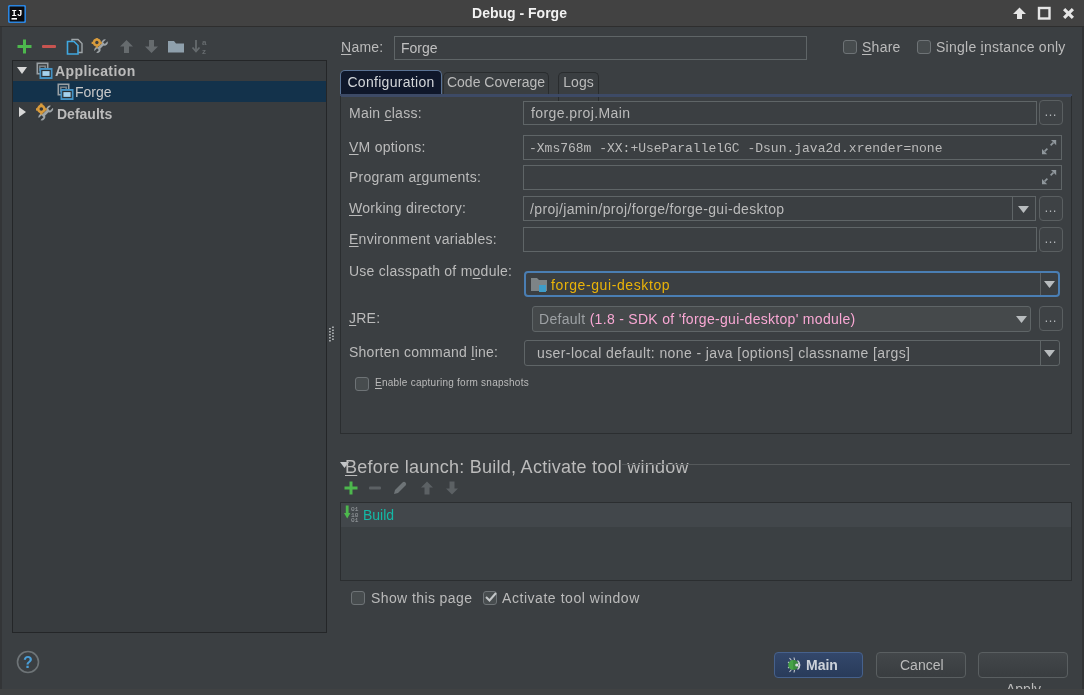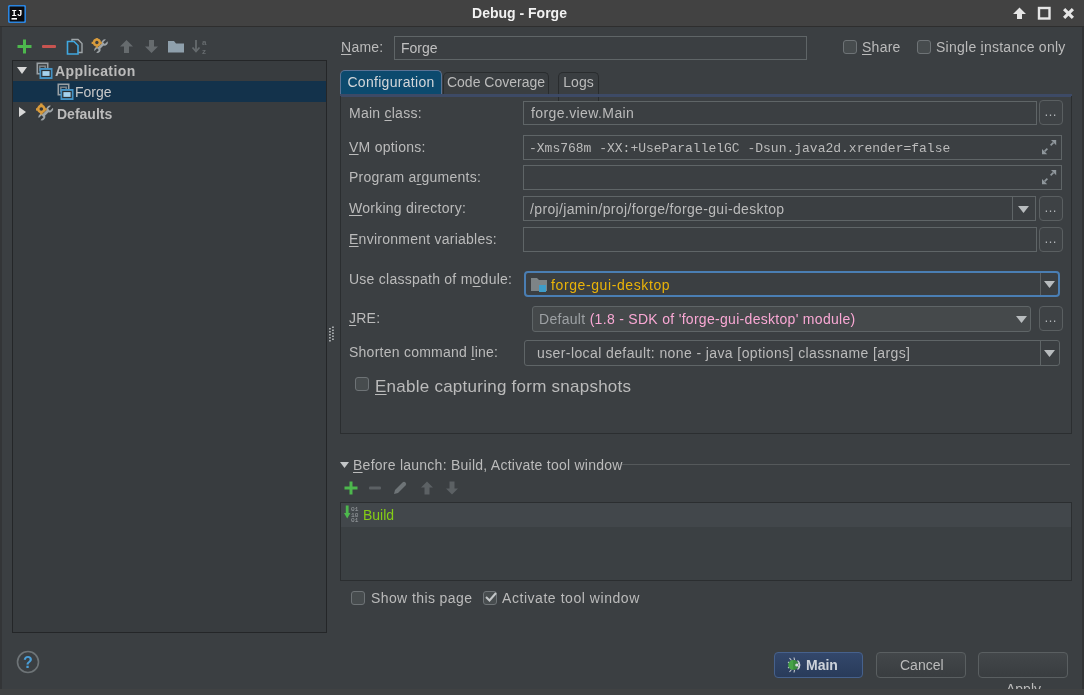--- a/index.html
+++ b/index.html
@@ -147,35 +147,35 @@
 </svg>
 
 <label class="f" style="left:341px;top:39px"><u>N</u>ame:</label>
 <div class="field" style="left:394px;top:36px;width:413px;height:24px;"></div>
 <span class="abs" style="left:401px;top:40px;color:#c0c0c0">Forge</span>
 <div class="cb" style="left:843px;top:40px"></div>
 <label class="f" style="left:862px;top:39px"><u>S</u>hare</label>
 <div class="cb" style="left:917px;top:40px"></div>
 <label class="f" style="left:936px;top:39px">Single <u>i</u>nstance only</label>
 
-<div class="tab" style="left:340px;top:70px;width:102px;height:24px;padding-top:3px;background:#0c4a6e;border-color:#5a7294;color:#d4d7da;letter-spacing:0.3px">Configuration</div>
+<div class="tab" style="left:340px;top:70px;width:102px;height:24px;padding-top:3px;background:#0f172a;border-color:#5a7294;color:#d4d7da;letter-spacing:0.3px">Configuration</div>
 <div class="tab" style="left:443px;top:72px;width:106px;height:22px;padding-top:1px;">Code Coverage</div>
 <div class="tab" style="left:558px;top:72px;width:41px;height:30px;padding-top:1px;">Logs</div>
 <div class="abs" style="left:340px;top:94px;width:732px;height:2.5px;background:#3d4a66;"></div>
 
 <div class="abs" style="left:340px;top:96px;width:732px;height:338px;border:1px solid #2b2e30;border-top:none;"></div>
 
 <label class="f" style="left:349px;top:105px">Main <u>c</u>lass:</label>
 <div class="field" style="left:523px;top:101px;width:514px;height:24px;"></div>
-<span class="abs" style="left:531px;top:105px;letter-spacing:0.4px">forge.view.Main</span>
+<span class="abs" style="left:531px;top:105px;letter-spacing:0.4px">forge.proj.Main</span>
 <div class="btn3" style="left:1039px;top:100px;">…</div>
 
 <label class="f" style="left:349px;top:139px"><u>V</u>M options:</label>
 <div class="field" style="left:523px;top:135px;width:539px;height:25px;"></div>
-<span class="abs mono" style="left:529px;top:141px">-Xms768m -XX:+UseParallelGC -Dsun.java2d.xrender=false</span>
+<span class="abs mono" style="left:529px;top:141px">-Xms768m -XX:+UseParallelGC -Dsun.java2d.xrender=none</span>
 <svg class="icon" style="left:1041px;top:139px" width="16" height="16">
     <g fill="#8f979c">
       <path d="M10 1 H15.2 V6.2 Z"></path>
       <path d="M1 10 V15.2 H6.2 Z"></path>
     </g>
     <g stroke="#8f979c" stroke-width="1.7">
       <path d="M12.4 3.6 L9.6 6.4"></path>
       <path d="M3.6 12.4 L6.4 9.6"></path>
     </g>
   </svg>
@@ -199,21 +199,21 @@
 <div class="abs" style="left:1012px;top:197px;width:23px;height:23px;border-left:1px solid #5f6567;"></div>
 <svg class="icon" style="left:1018px;top:206px" width="11" height="7">
     <path d="M0 0 H11 L5.5 7 Z" fill="#b8bcbe"></path>
   </svg>
 <div class="btn3" style="left:1039px;top:196px;">…</div>
 
 <label class="f" style="left:349px;top:231px"><u>E</u>nvironment variables:</label>
 <div class="field" style="left:523px;top:227px;width:514px;height:25px;"></div>
 <div class="btn3" style="left:1039px;top:227px;">…</div>
 
-<label class="f" style="left:349px;top:271px">Use classpath of m<u>o</u>dule:</label>
+<label class="f" style="left:349px;top:263px">Use classpath of m<u>o</u>dule:</label>
 <div class="field" style="left:524px;top:271px;width:536px;height:26px;border:2px solid #4a7eb3;border-radius:4px;"></div>
 <svg class="icon" style="left:531px;top:277px" width="16" height="15">
     <path d="M0 1 h6 l2 2 h8 v11 h-16 z" fill="#7d8487"></path>
     <rect x="8" y="8" width="7" height="7" fill="#3e9cc8"></rect>
   </svg>
 <span class="abs" style="left:551px;top:277px;color:#eab308;letter-spacing:0.6px">forge-gui-desktop</span>
 <div class="abs" style="left:1040px;top:273px;width:18px;height:22px;border-left:1px solid #5c6164;"></div>
 <svg class="icon" style="left:1044px;top:281px" width="11" height="7">
     <path d="M0 0 H11 L5.5 7 Z" fill="#b8bcbe"></path>
   </svg>
@@ -228,45 +228,45 @@
 
 <label class="f" style="left:349px;top:344px">Shorten command <u>l</u>ine:</label>
 <div class="field" style="left:524px;top:340px;width:536px;height:26px;border-radius:3px;"></div>
 <span class="abs" style="left:537px;top:345px;letter-spacing:0.4px">user-local default: none - java [options] classname [args]</span>
 <div class="abs" style="left:1040px;top:341px;width:19px;height:24px;border-left:1px solid #5f6567;"></div>
 <svg class="icon" style="left:1044px;top:350px" width="11" height="7">
     <path d="M0 0 H11 L5.5 7 Z" fill="#b8bcbe"></path>
   </svg>
 
 <div class="cb" style="left:355px;top:377px"></div>
-<label class="f" style="left:375px;top:377px;font-size:17px"><u>E</u>nable capturing form snapshots</label>
+<label class="f" style="left:375px;top:377px;font-size:10px"><u>E</u>nable capturing form snapshots</label>
 
 <svg class="icon" style="left:340px;top:461px" width="9" height="8">
     <path d="M0 1 L9 1 L4.5 7 Z" fill="#c3c6c8"></path>
   </svg>
-<label class="f" style="left:353px;top:457px;font-size:14px"><u>B</u>efore launch: Build, Activate tool window</label>
+<label class="f" style="left:345px;top:457px;font-size:18px"><u>B</u>efore launch: Build, Activate tool window</label>
 <div class="abs" style="left:622px;top:464px;width:448px;height:1px;background:#55595b;"></div>
 
 <svg class="icon" style="left:344px;top:481px" width="120" height="14" viewBox="0 0 120 14">
   <path d="M5.5 0.5 H8.5 V5.5 H13.5 V8.5 H8.5 V13.5 H5.5 V8.5 H0.5 V5.5 H5.5 Z" fill="#4db84d"></path>
   <rect x="25" y="5.5" width="12" height="3" rx="1" fill="#5c6164"></rect>
   <path d="M50 13 l1 -4 l7.5 -7.5 a1.8 1.8 0 0 1 3 3 L54 12 Z" fill="#6e7477"></path>
   <path d="M77 6.5 L83 0.5 L89 6.5 H85.5 V13.5 H80.5 V6.5 Z" fill="#5c6164"></path>
   <path d="M102 7.5 L108 13.5 L114 7.5 H110.5 V0.5 H105.5 V7.5 Z" fill="#5c6164"></path>
 </svg>
 
 <div class="abs" style="left:340px;top:502px;width:732px;height:79px;background:#3b4043;border:1px solid #2b2e30;"></div>
 <div class="abs" style="left:341px;top:503px;width:730px;height:24px;background:#42474b;"></div>
 <svg class="icon" style="left:344px;top:505px" width="16" height="17" viewBox="0 0 16 17">
   <path d="M1.8 0.5 H4.6 V8 H6.4 L3.2 13.5 L0 8 H1.8 Z" fill="#4db84d"></path>
   <text x="7" y="6" font-size="6.2" fill="#9da2a5" font-family="Liberation Mono,monospace">01</text>
   <text x="7" y="11.5" font-size="6.2" fill="#9da2a5" font-family="Liberation Mono,monospace">10</text>
   <text x="7" y="17" font-size="6.2" fill="#9da2a5" font-family="Liberation Mono,monospace">01</text>
 </svg>
-<span class="abs" style="left:363px;top:507px;color:#84cc16">Build</span>
+<span class="abs" style="left:363px;top:507px;color:#14b8a6">Build</span>
 
 <div class="cb" style="left:351px;top:591px"></div>
 <label class="f" style="left:371px;top:590px;letter-spacing:0.4px">Show this page</label>
 <div class="cb" style="left:483px;top:591px"></div>
 <svg class="icon" style="left:485px;top:592px" width="12" height="11">
     <path d="M1 5 L4.5 8.5 L11 1" stroke="#c3c6c8" stroke-width="2" fill="none"></path>
   </svg>
 <label class="f" style="left:502px;top:590px;letter-spacing:0.55px">Activate tool window</label>
 
 <svg class="icon" style="left:16px;top:650px" width="24" height="24">

